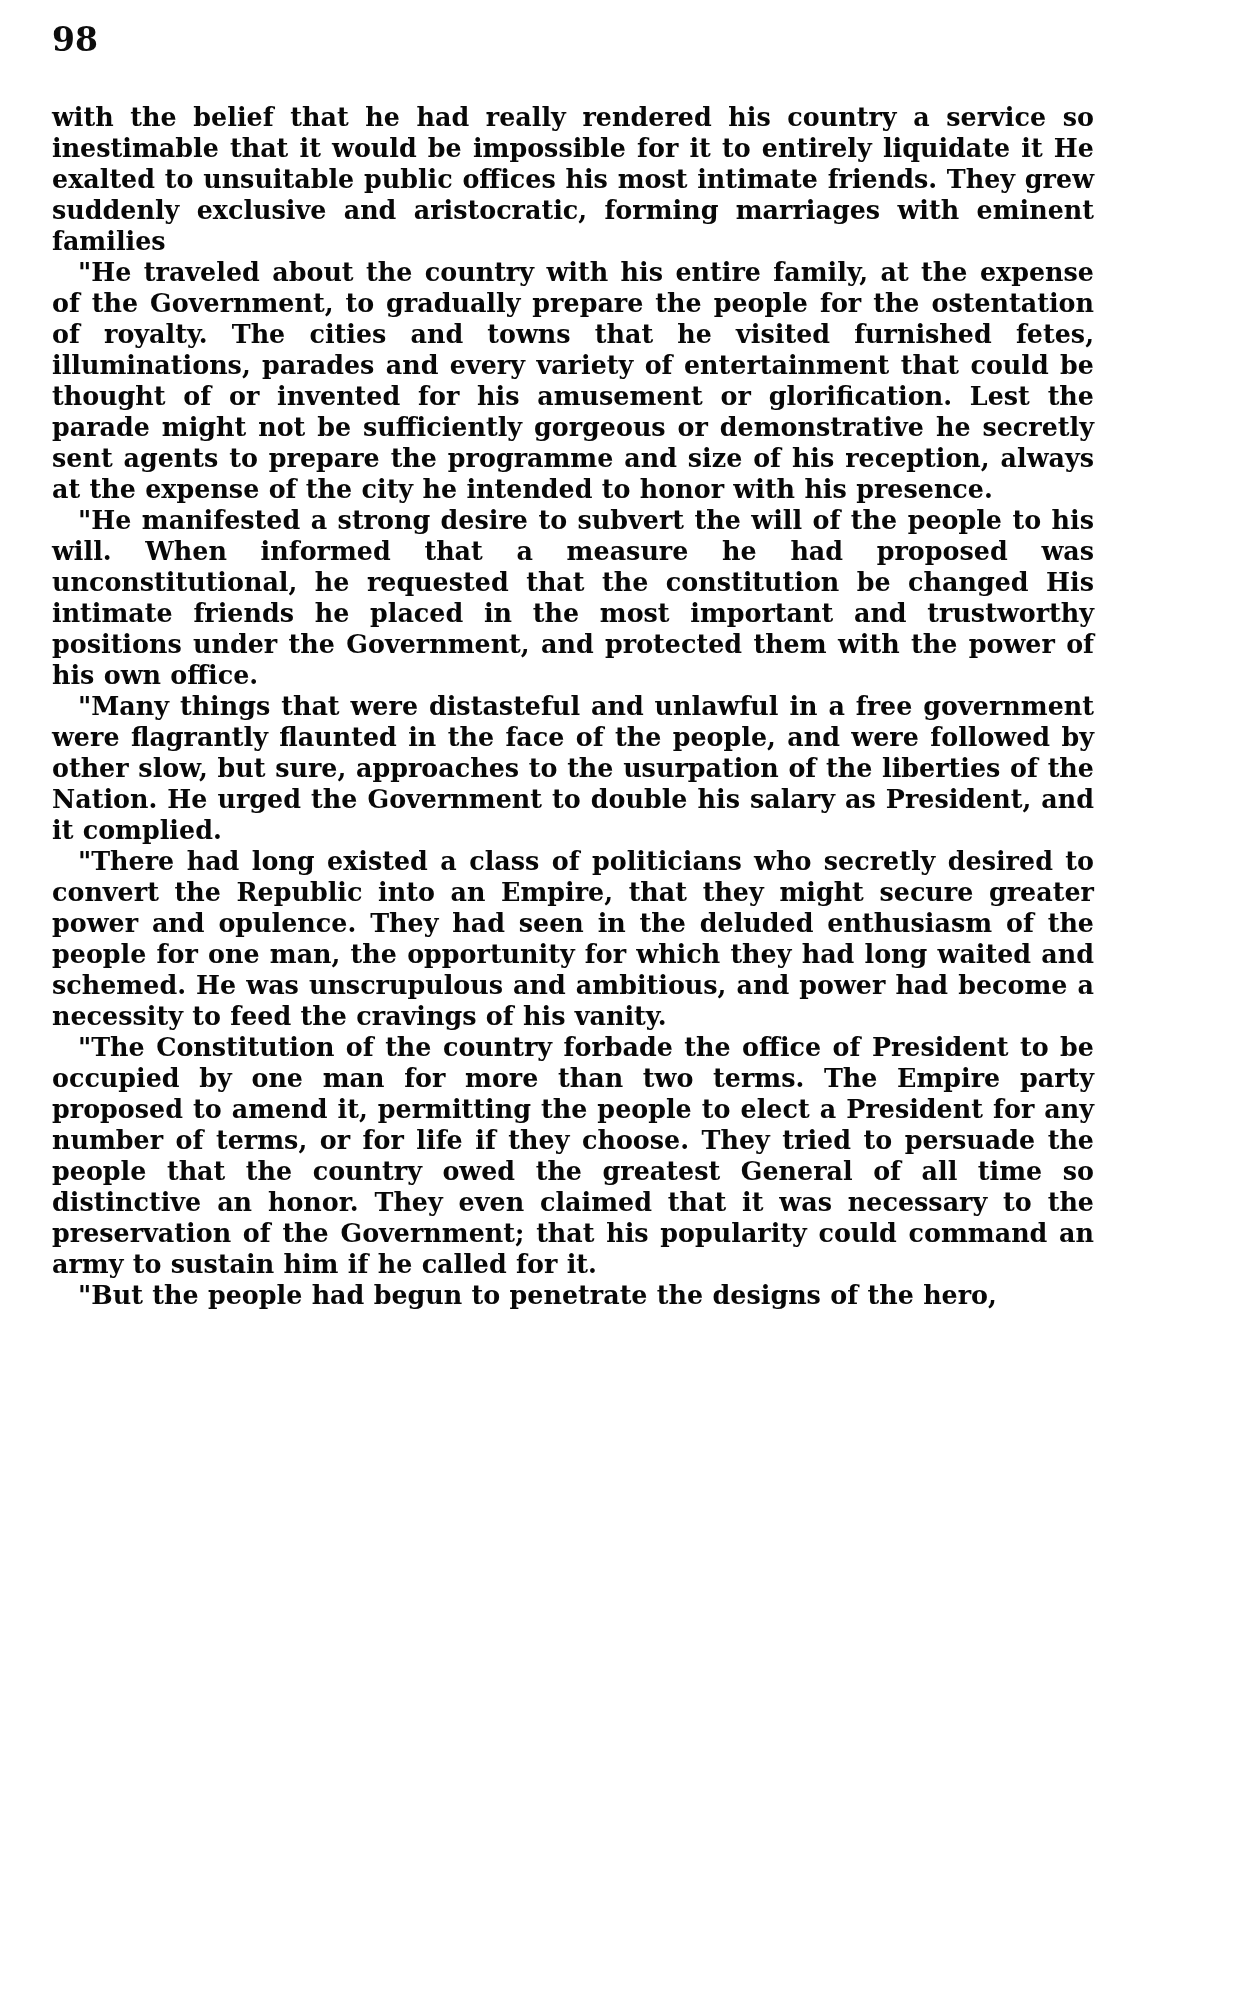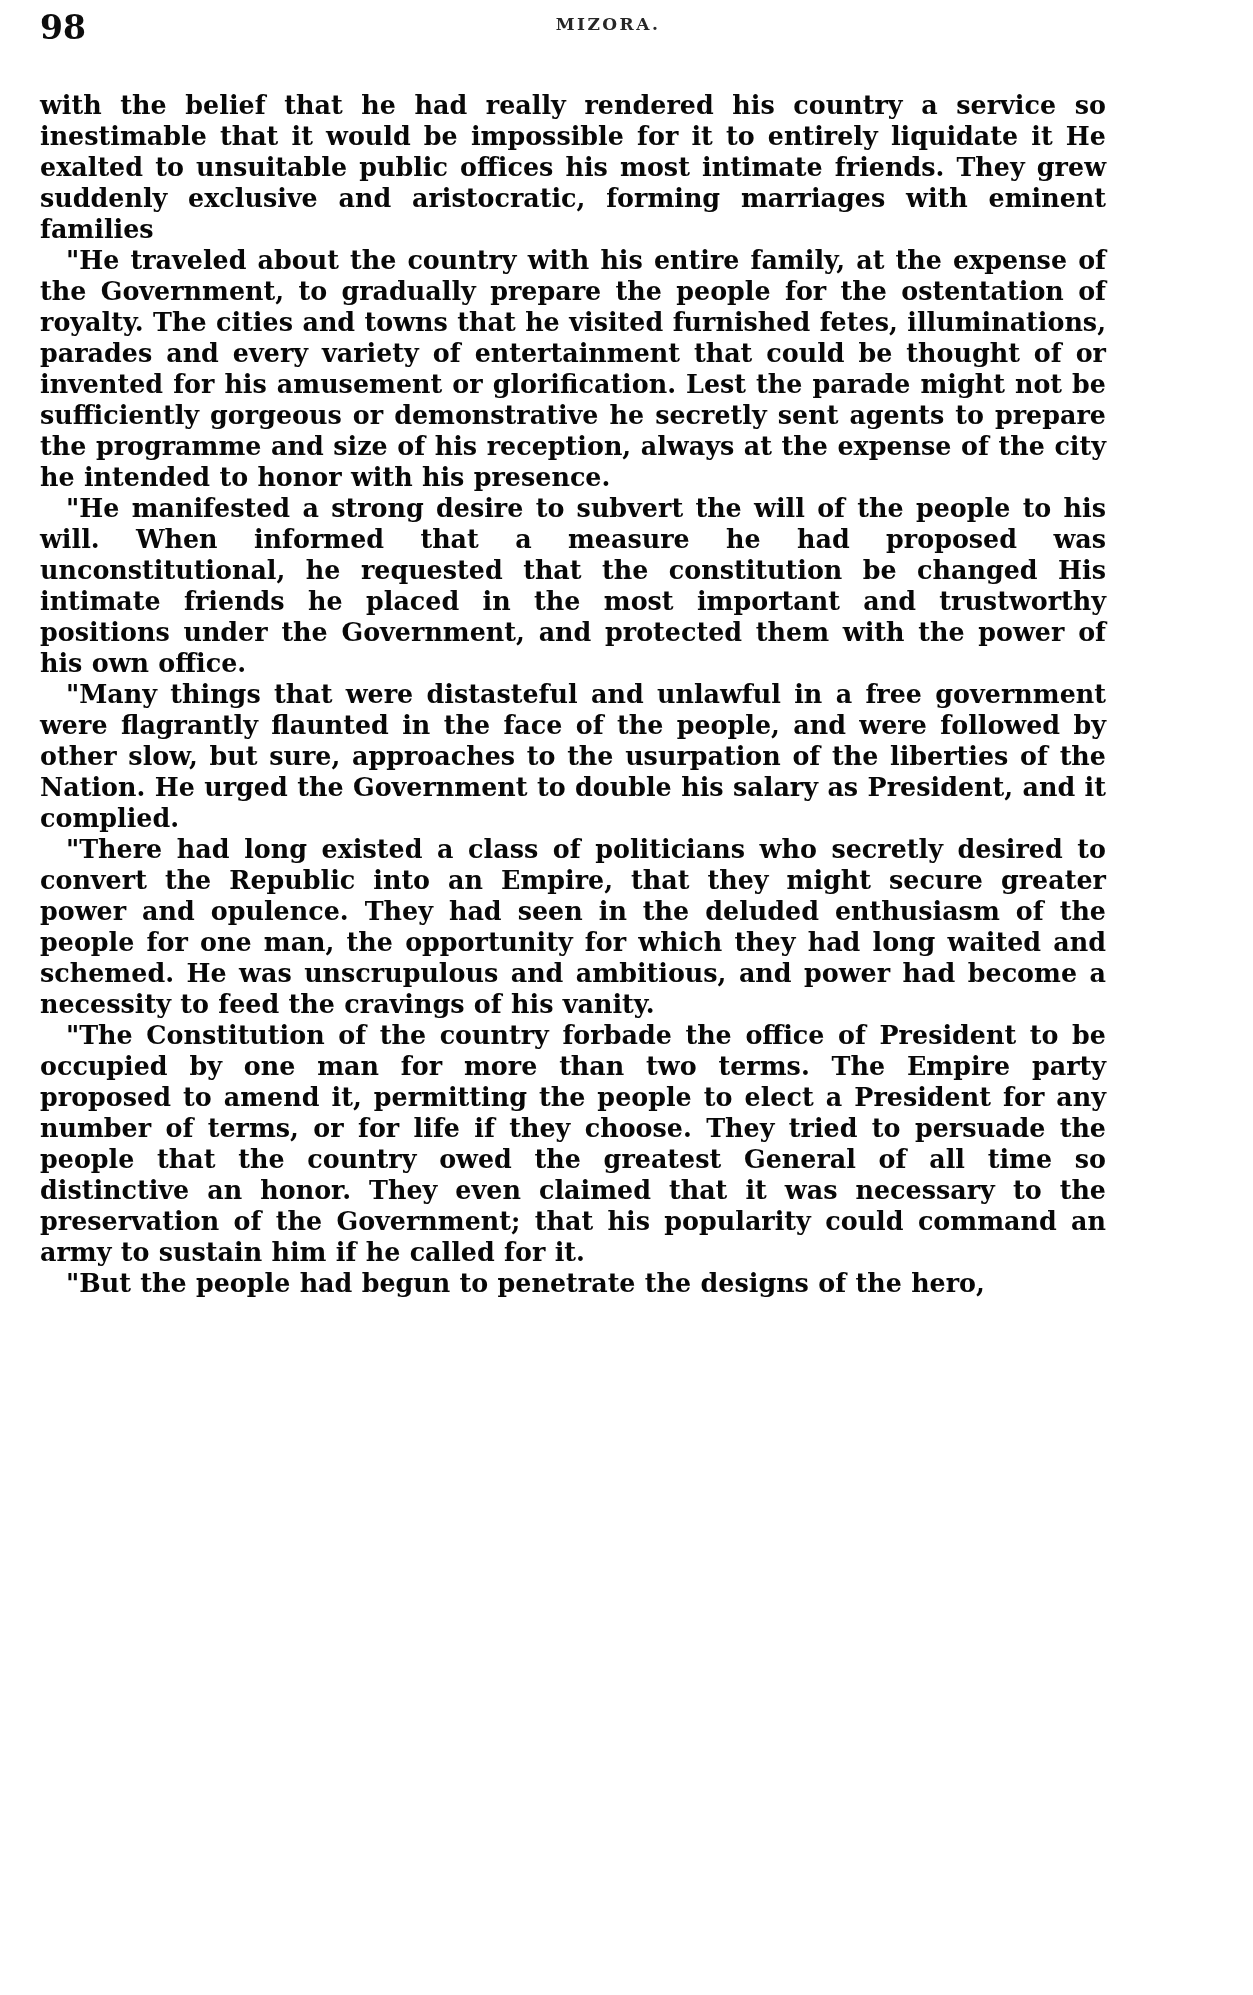--- a/index.html
+++ b/index.html
@@ -12,21 +12,21 @@
     height: 1995px;
     font-family: "DejaVu Serif", serif;
     color: #0b0b0b;
     overflow: hidden;
   }
   .page {
     position: relative;
     width: 1168px;
     height: 1995px;
     box-sizing: border-box;
-    padding: 0;
+    padding: 12px;
   }
   .header {
     position: relative;
     height: 62px;
     margin: 0 62px 0 40px;
   }
   .folio {
     position: absolute;
     left: 0;
     top: 8px;
@@ -75,21 +75,20 @@
     filter: contrast(1.04) brightness(0.99);
   }
 </style>
 </head>
 <body>
 
 <div class="page ink">
 
   <div class="header">
     <div class="folio">98</div>
-    <div class="running-head">MIZORA.</div>
   </div>
 
   <div class="body-text">
     <p>with the belief that he had really rendered his country a service so inestimable that it would be impossible for it to entirely liquidate it He exalted to unsuitable public offices his most intimate friends. They grew suddenly exclusive and aristocratic, forming marriages with eminent families</p>
     <p class="indent">"He traveled about the country with his entire family, at the expense of the Government, to gradually prepare the people for the ostentation of royalty. The cities and towns that he visited furnished fetes, illuminations, parades and every variety of entertainment that could be thought of or invented for his amusement or glorification. Lest the parade might not be sufficiently gorgeous or demonstrative he secretly sent agents to prepare the programme and size of his reception, always at the expense of the city he intended to honor with his presence.</p>
     <p class="indent">"He manifested a strong desire to subvert the will of the people to his will. When informed that a measure he had proposed was unconstitutional, he requested that the constitution be changed His intimate friends he placed in the most important and trustworthy positions under the Government, and protected them with the power of his own office.</p>
     <p class="indent">"Many things that were distasteful and unlawful in a free government were flagrantly flaunted in the face of the people, and were followed by other slow, but sure, approaches to the usurpation of the liberties of the Nation. He urged the Government to double his salary as President, and it complied.</p>
     <p class="indent">"There had long existed a class of politicians who secretly desired to convert the Republic into an Empire, that they might secure greater power and opulence. They had seen in the deluded enthusiasm of the people for one man, the opportunity for which they had long waited and schemed. He was unscrupulous and ambitious, and power had become a necessity to feed the cravings of his vanity.</p>
     <p class="indent">"The Constitution of the country forbade the office of President to be occupied by one man for more than two terms. The Empire party proposed to amend it, permitting the people to elect a President for any number of terms, or for life if they choose. They tried to persuade the people that the country owed the greatest General of all time so distinctive an honor. They even claimed that it was necessary to the preservation of the Government; that his popularity could command an army to sustain him if he called for it.</p>
     <p class="indent last">"But the people had begun to penetrate the designs of the hero,</p>

